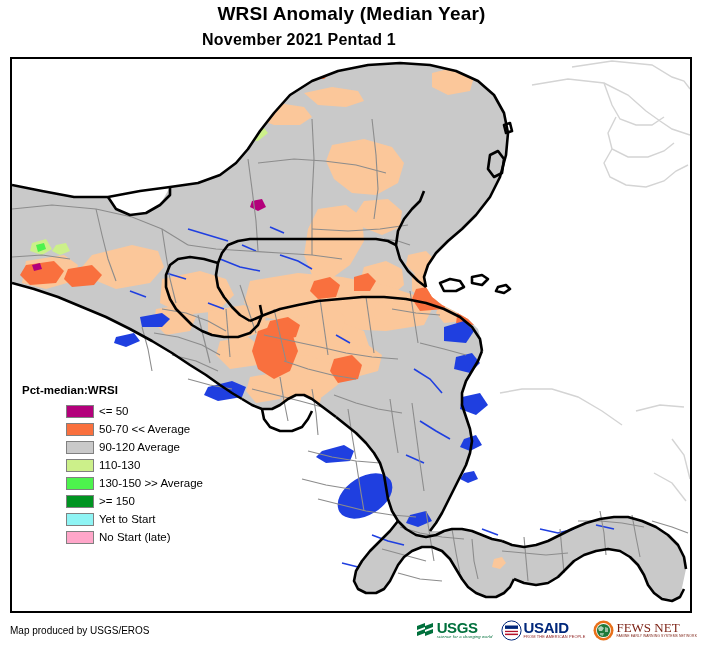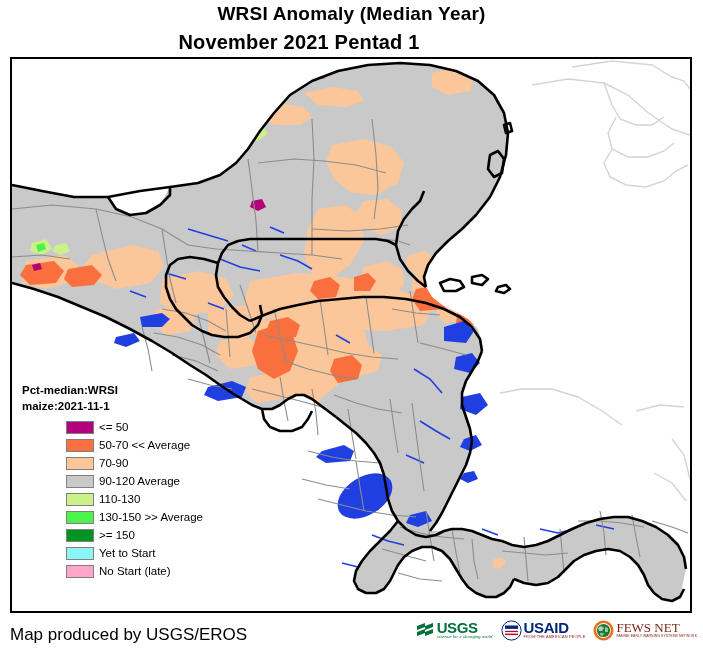--- a/index.html
+++ b/index.html
@@ -29,21 +29,21 @@
     font-size: 19px;
     font-weight: bold;
     letter-spacing: 0.2px;
   }
   .subtitle {
     position: absolute;
     left: 0;
     top: 31px;
     width: 598px;
     text-align: center;
-    font-size: 20px;
+    font-size: 16px;
     font-weight: bold;
     letter-spacing: 0.2px;
   }
   #map-frame {
     position: absolute;
     left: 10px;
     top: 57px;
     width: 682px;
     height: 556px;
     border: 2px solid #000000;
@@ -92,21 +92,21 @@
   }
   .legend-label {
     font-size: 11.5px;
     line-height: 13px;
     white-space: nowrap;
   }
   #produced-by {
     position: absolute;
     left: 10px;
     top: 625px;
-    font-size: 17px;
+    font-size: 10px;
   }
   
   #logos {
     position: absolute;
     right: 6px;
     top: 620px;
     display: flex;
     align-items: flex-start;
     gap: 8px;
   }
@@ -424,33 +424,28 @@
 
         <path d="M478 96 L486 92 L492 100 L490 114 L482 118 L476 110 Z"></path>
 
         <path d="M492 66 L498 64 L500 72 L494 74 Z"></path>
       </g>
 
     </svg>
 
     <div id="legend">
       <div class="legend-title">Pct-median:WRSI</div>
-      <div class="legend-title">maize:2021-11-1</div>
       <div class="legend-rows">
           <div class="legend-row">
             <div class="legend-swatch" style="background: rgb(179, 0, 123);"></div>
             <div class="legend-label">&lt;= 50</div>
           </div>
           <div class="legend-row">
             <div class="legend-swatch" style="background: rgb(249, 112, 62);"></div>
             <div class="legend-label">50-70 &lt;&lt; Average</div>
-          </div>
-          <div class="legend-row">
-            <div class="legend-swatch" style="background: rgb(251, 199, 154);"></div>
-            <div class="legend-label">70-90</div>
           </div>
           <div class="legend-row">
             <div class="legend-swatch" style="background: rgb(201, 201, 201);"></div>
             <div class="legend-label">90-120 Average</div>
           </div>
           <div class="legend-row">
             <div class="legend-swatch" style="background: rgb(204, 240, 138);"></div>
             <div class="legend-label">110-130</div>
           </div>
           <div class="legend-row">

